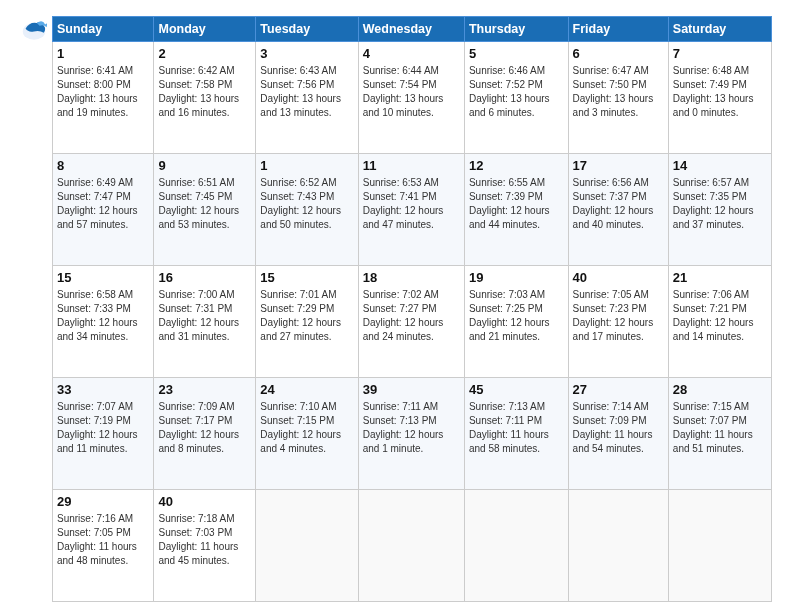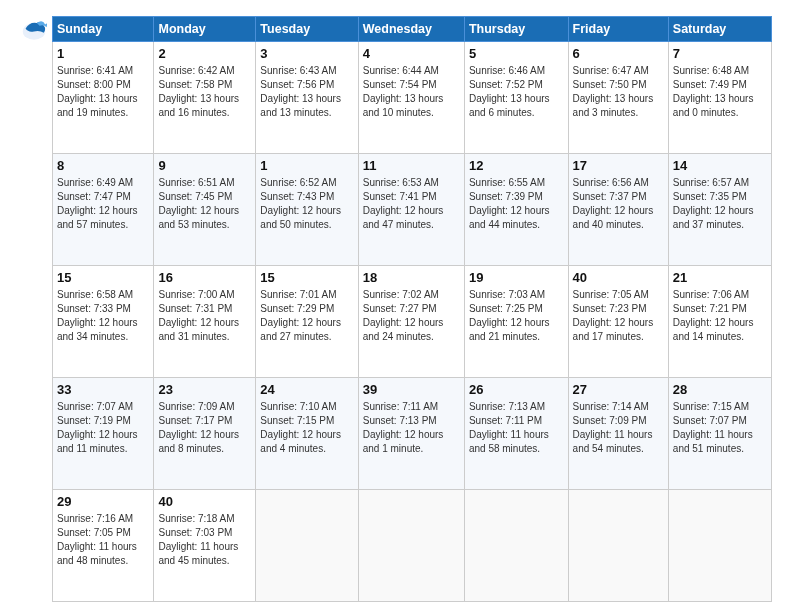--- a/index.html
+++ b/index.html
@@ -241,21 +241,21 @@
       </td>
           <td>
         <span class="day-num">24</span>
         <span class="day-info">Sunrise: 7:10 AM<br>Sunset: 7:15 PM<br>Daylight: 12 hours and 4 minutes.</span>
       </td>
           <td>
         <span class="day-num">39</span>
         <span class="day-info">Sunrise: 7:11 AM<br>Sunset: 7:13 PM<br>Daylight: 12 hours and 1 minute.</span>
       </td>
           <td>
-        <span class="day-num">26</span>
+        <span class="day-num">45</span>
         <span class="day-info">Sunrise: 7:13 AM<br>Sunset: 7:11 PM<br>Daylight: 11 hours and 58 minutes.</span>
       </td>
           <td>
         <span class="day-num">27</span>
         <span class="day-info">Sunrise: 7:14 AM<br>Sunset: 7:09 PM<br>Daylight: 11 hours and 54 minutes.</span>
       </td>
           <td>
         <span class="day-num">28</span>
         <span class="day-info">Sunrise: 7:15 AM<br>Sunset: 7:07 PM<br>Daylight: 11 hours and 51 minutes.</span>
       </td>

